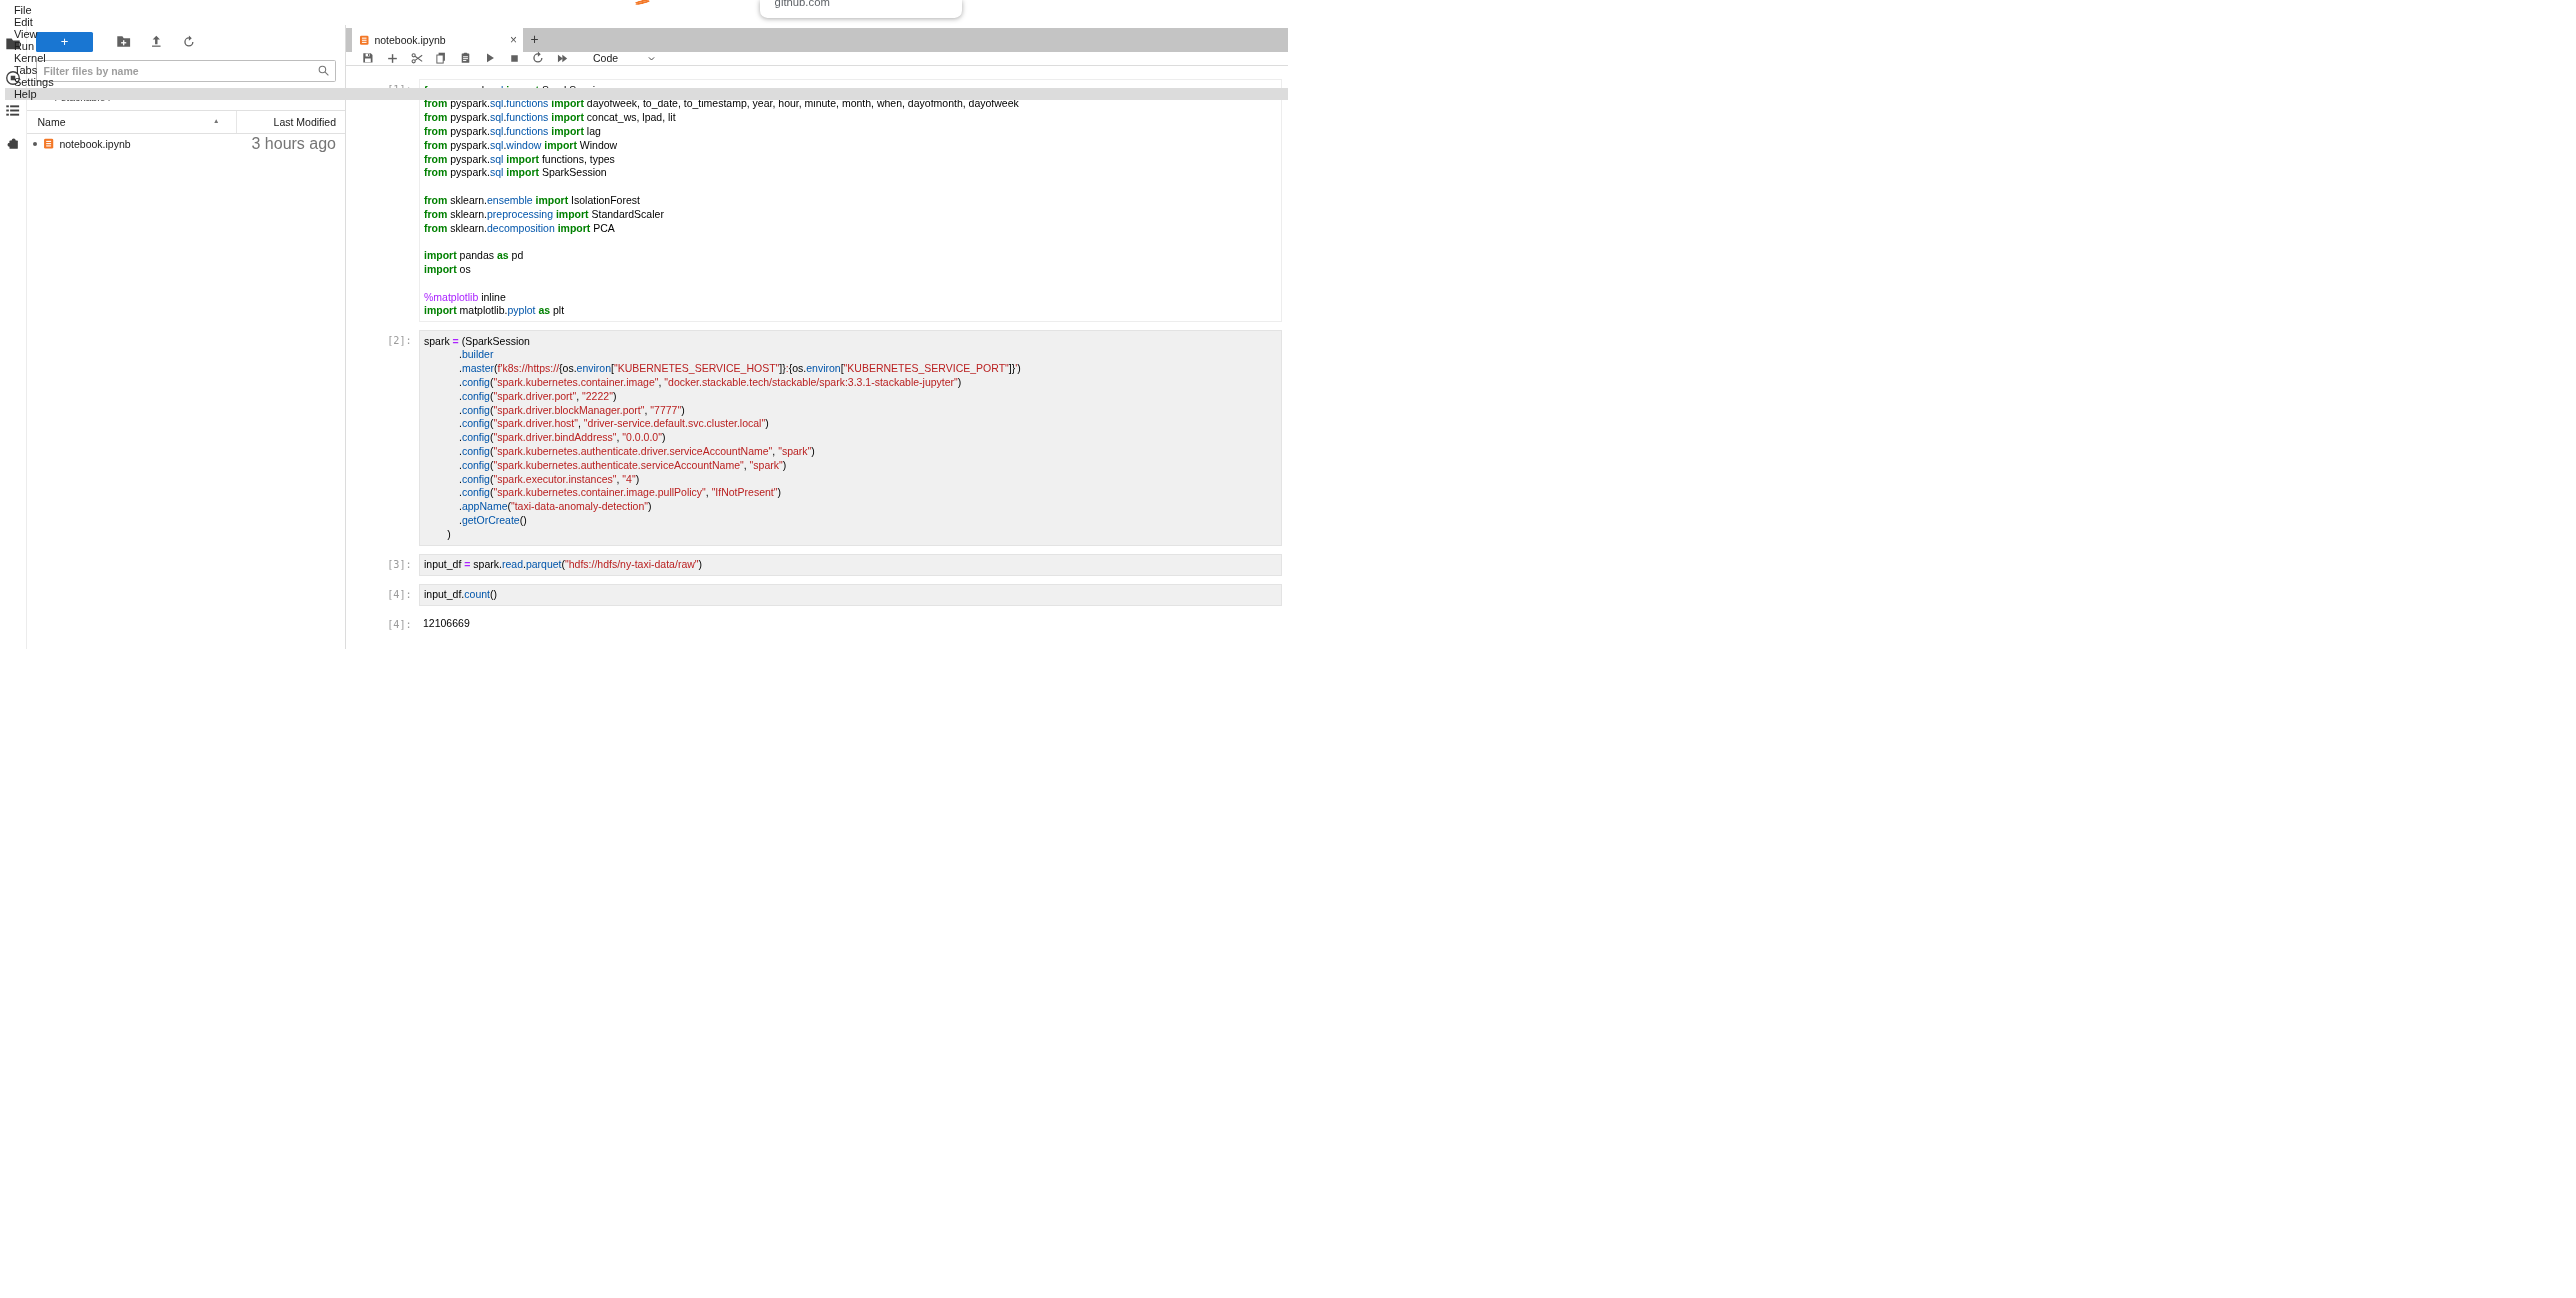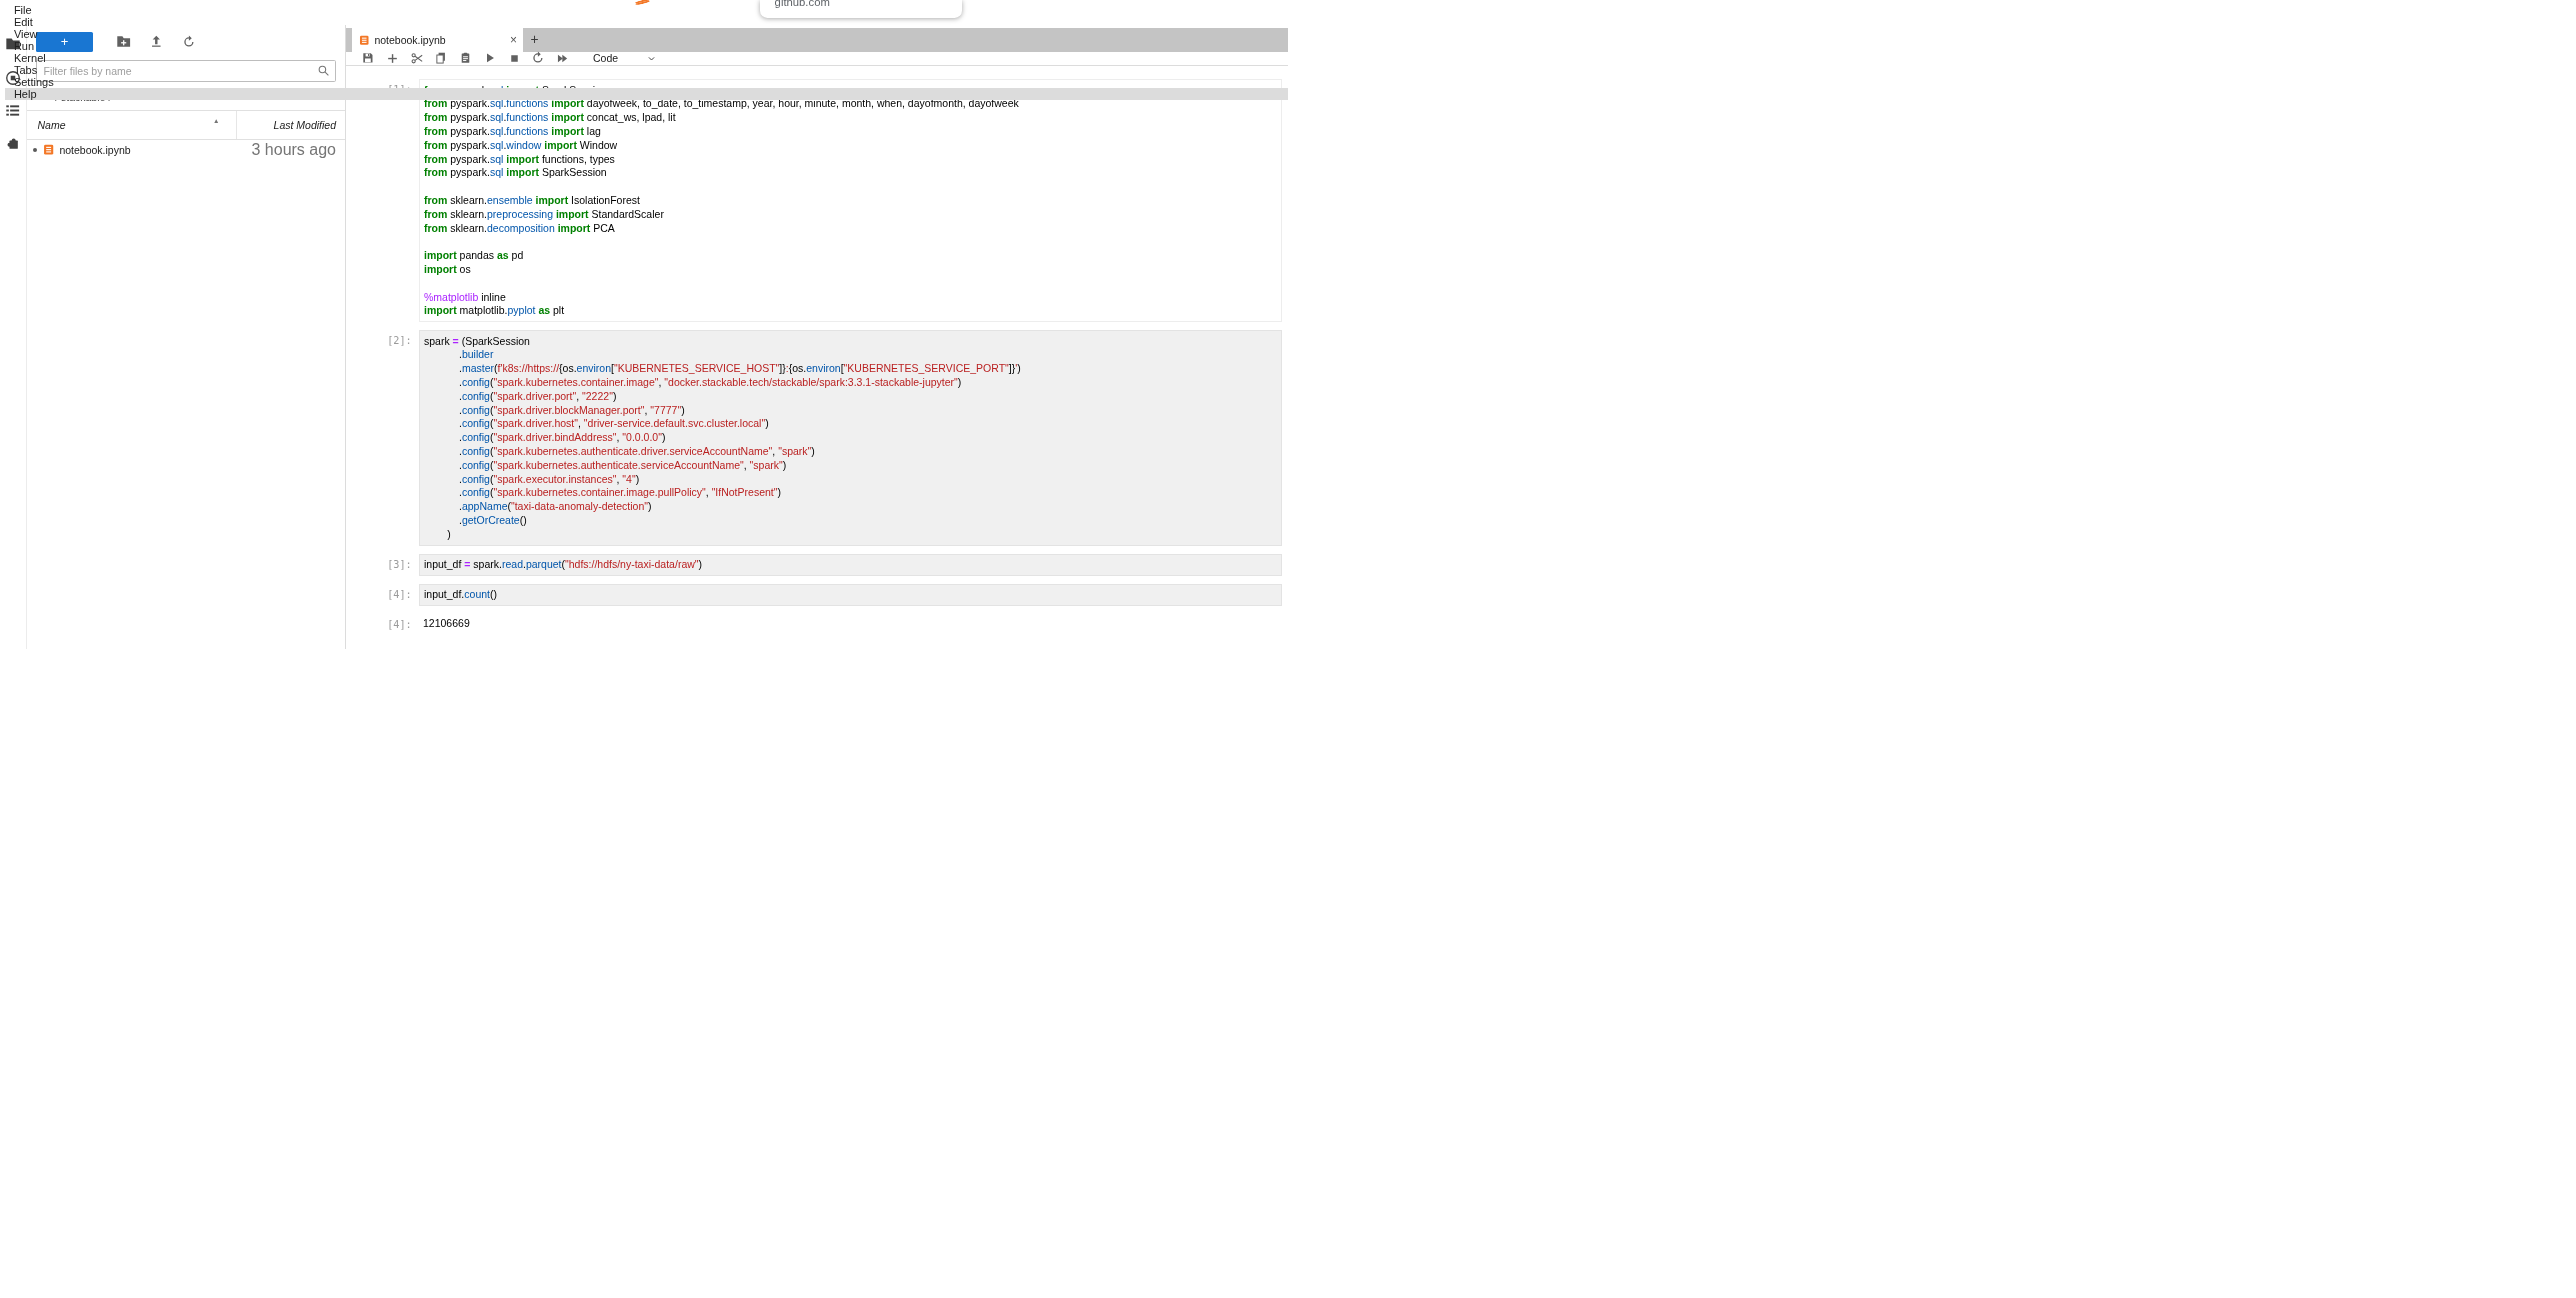--- a/index.html
+++ b/index.html
@@ -25,26 +25,26 @@
     display:flex; flex-direction:column; align-items:center; padding-top:9.7px; gap:13.8px; }
   .ab-btn { width:19.4px; height:19.4px; display:flex; align-items:center; justify-content:center; }
   
   .filebrowser { width:319px; flex:none; background:#fff; border-right:0.8px solid #dcdcdc; display:flex; flex-direction:column; }
   .fb-toolbar { display:flex; align-items:center; padding:6.5px 8px 3.2px 9px; }
   .new-btn { width:57px; height:20px; background:#1976d2; border:none; border-radius:1.6px;
     color:#fff; font-size:13px; line-height:1; display:flex; align-items:center; justify-content:center; margin-right:13.8px; cursor:pointer; }
   .fb-iconbtn { width:33px; height:19.4px; display:flex; align-items:center; justify-content:center; }
   .fb-search { margin:4.9px 9px 0 9px; position:relative; }
   .fb-search input { width:100%; height:22px; border:0.8px solid #bdbdbd; border-radius:1.6px;
-    padding:0 24px 0 6.5px; font-size:10.5px; font-family:"Liberation Sans",sans-serif; color:#212121; outline:none; }
+    padding:0 24px 0 6.5px; font-size:10.5px; font-family:"Liberation Sans",sans-serif; color:#212121; outline:none;font-weight:bold; }
   .fb-search input::placeholder { color:#9e9e9e; }
   .fb-search .mag { position:absolute; right:5.7px; top:4.9px; }
   .fb-breadcrumb { display:flex; align-items:center; gap:5.7px; padding:9px 9px 7.3px 11.3px; font-size:10.5px; color:#424242; }
-  .fb-header { position:relative; display:flex; align-items:center; height:30px;
-    border-top:0.8px solid #e0e0e0; border-bottom:0.8px solid #e0e0e0; font-size:10.5px; color:#212121;font-style:italic; }
+  .fb-header { position:relative; display:flex; align-items:center; height:24px;
+    border-top:0.8px solid #e0e0e0; border-bottom:0.8px solid #e0e0e0; font-size:10.5px; color:#212121; }
   .col-name { padding-left:10.5px; }
   .sort-caret { position:absolute; left:186px; top:6.5px; font-size:6.5px; color:#757575; }
   .fb-header .divider { position:absolute; left:209px; top:0; height:100%; border-left:0.8px solid #e6e6e6; }
   .col-mod { margin-left:auto; padding-right:9px; }
   .fb-row { display:flex; align-items:center; height:20px; font-size:10.5px; color:#212121; cursor:pointer; }
   .run-dot { width:4px; height:4px; border-radius:50%; background:#5a5a5a; margin-left:5.7px; flex:none; }
   .fb-row .fname { margin-left:4.9px; }
   .fb-row .fmod { margin-left:auto; padding-right:9px; color:#757575; font-size:16px; }
   .fb-row svg { margin-left:6.5px; flex:none; }
   

